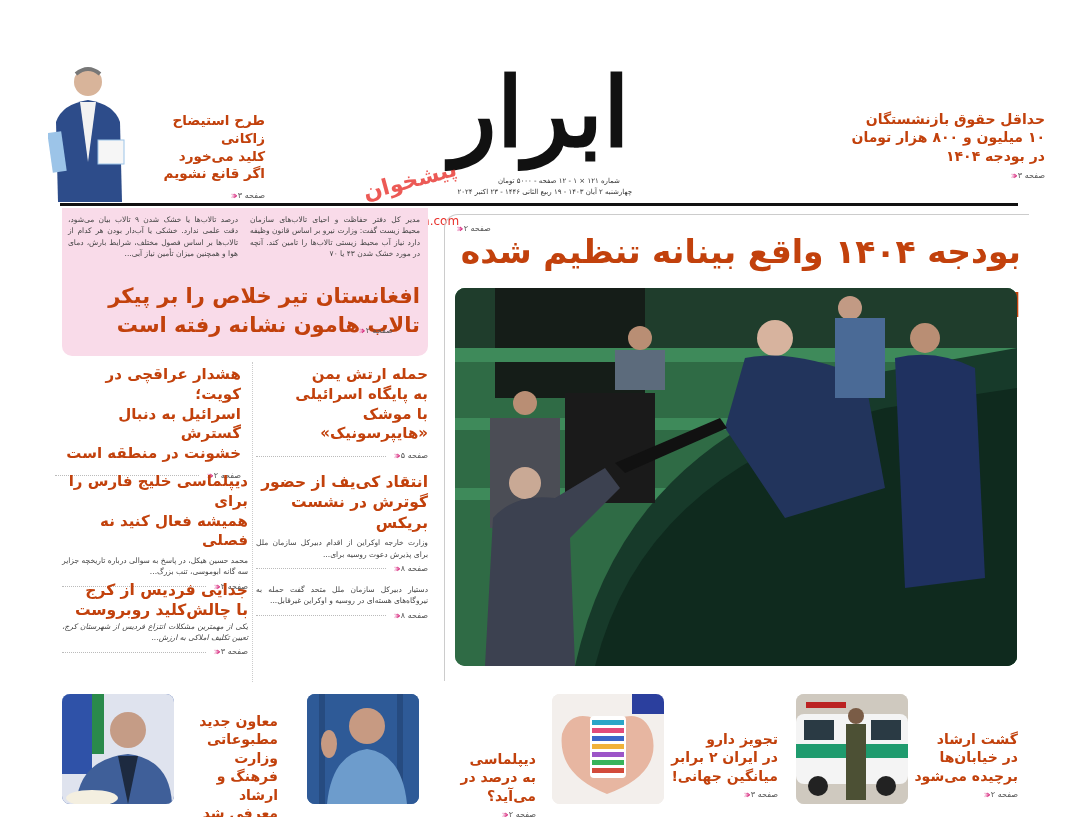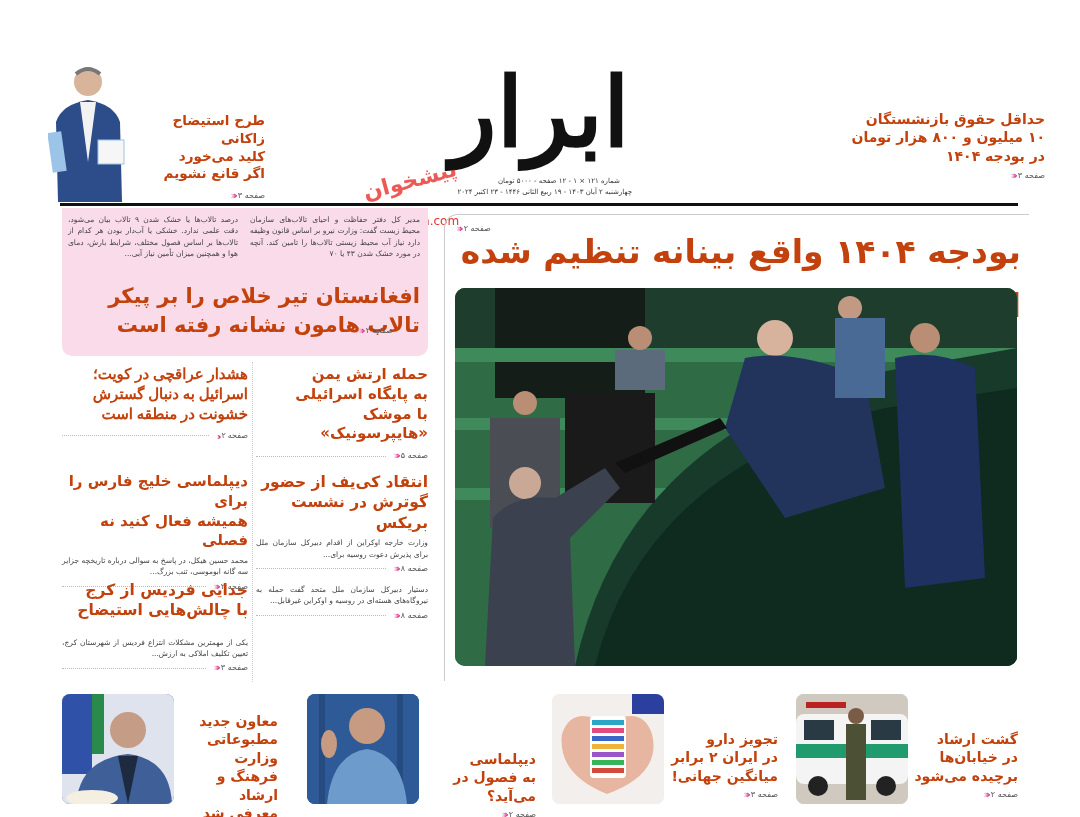--- a/index.html
+++ b/index.html
@@ -119,21 +119,21 @@
     <div>حمله ارتش یمن</div>
     <div>به پایگاه اسرائیلی</div>
     <div>با موشک «هایپرسونیک»</div>
   </div>
   <div class="pg" style="margin-top:5px;">
     <span>صفحه ۵</span>
     <span class="chev"><span>‹</span><span>‹</span><span>‹</span></span>
     <span class="dots"></span>
   </div>
 </div>
-<div class="abs" style="left:62px;top:365px;width:186px;font-family:Liberation Serif, serif;">
+<div class="abs" style="left:55px;top:365px;width:186px;">
   <div class="hl" style="font-size:15px;text-align:right;">
     <div>هشدار عراقچی در کویت؛</div>
     <div>اسرائیل به دنبال گسترش</div>
     <div>خشونت در منطقه است</div>
   </div>
   <div class="pg" style="margin-top:5px;">
     <span>صفحه ۲</span>
     <span class="chev"><span>‹</span><span>‹</span><span>‹</span></span>
     <span class="dots"></span>
   </div>
@@ -168,23 +168,23 @@
   <div class="body-txt" style="margin-top:4px;">دستیار دبیرکل سازمان ملل متحد گفت حمله به نیروگاه‌های هسته‌ای در روسیه و اوکراین غیرقابل...</div>
   <div class="pg" style="margin-top:2px;">
     <span>صفحه ۸</span>
     <span class="chev"><span>‹</span><span>‹</span><span>‹</span></span>
     <span class="dots"></span>
   </div>
 </div>
 <div class="abs" style="left:62px;top:580px;width:186px;">
   <div class="hl" style="font-size:15.5px;text-align:right;">
     <div>جدایی فردیس از کرج</div>
-    <div>با چالش‌هایی استیضاح</div>
-  </div>
-  <div class="body-txt" style="margin-top:16px;">یکی از مهمترین مشکلات انتزاع فردیس از شهرستان کرج، تعیین تکلیف املاکی به ارزش...</div>
+    <div>با چالش‌کلید روبروست</div>
+  </div>
+  <div class="body-txt" style="margin-top:0;font-style:italic;">یکی از مهمترین مشکلات انتزاع فردیس از شهرستان کرج، تعیین تکلیف املاکی به ارزش...</div>
   <div class="pg" style="margin-top:2px;">
     <span>صفحه ۳</span>
     <span class="chev"><span>‹</span><span>‹</span><span>‹</span></span>
     <span class="dots"></span>
   </div>
 </div>
 
 <div class="abs photo" style="left:796px;top:694px;width:112px;height:110px;background:#d9d4cc;">
   <svg width="112" height="110" viewBox="0 0 112 110">
     <rect width="112" height="110" fill="#cfc9bf"></rect>
@@ -246,21 +246,21 @@
     <rect x="12" y="0" width="6" height="110" fill="#264b80"></rect>
     <rect x="90" y="0" width="6" height="110" fill="#264b80"></rect>
     <circle cx="60" cy="32" r="18" fill="#c79a82"></circle>
     <path d="M20 110 Q25 60 60 55 Q95 60 100 110 Z" fill="#6d9ccc"></path>
     <ellipse cx="22" cy="50" rx="8" ry="14" fill="#c79a82"></ellipse>
   </svg>
 </div>
 <div class="abs" style="left:424px;top:750px;width:112px;">
   <div class="hl" style="font-size:14px;text-align:right;">
     <div>دیپلماسی</div>
-    <div>به فصول در می‌آید؟</div>
+    <div>به درصد در می‌آید؟</div>
   </div>
   <div class="pg" style="margin-top:3px;">
     <span>صفحه ۲</span>
     <span class="chev"><span>‹</span><span>‹</span><span>‹</span></span>
   </div>
 </div>
 
 <div class="abs photo" style="left:62px;top:694px;width:112px;height:110px;background:#3a5caa;">
   <svg width="112" height="110" viewBox="0 0 112 110">
     <rect width="112" height="110" fill="#dfe3ee"></rect>

